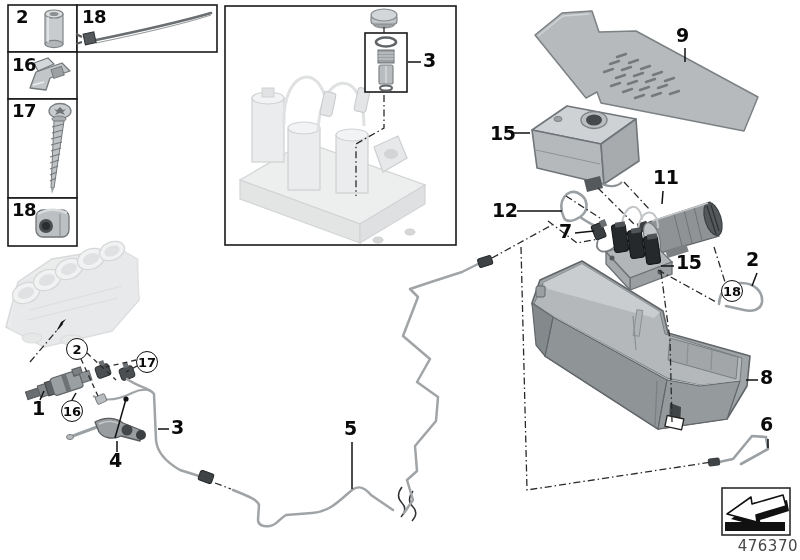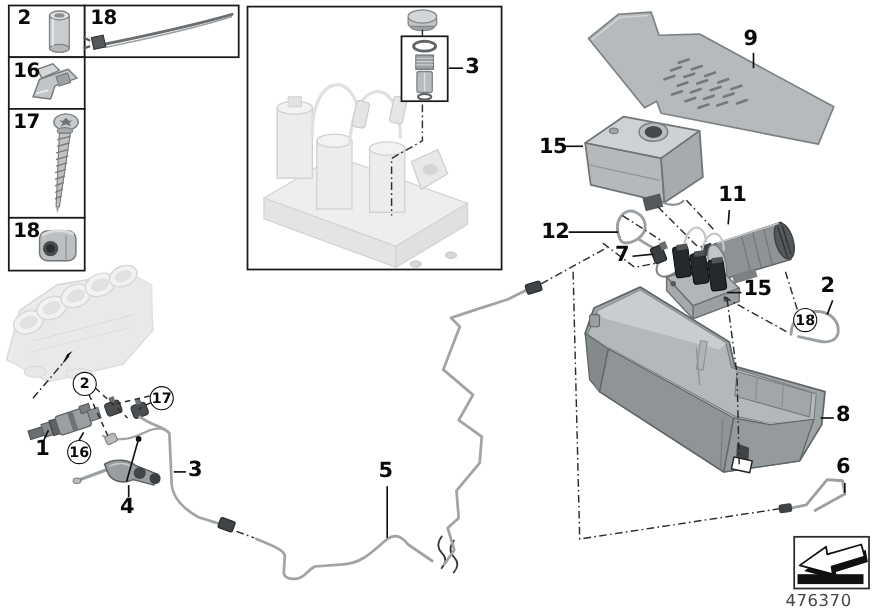--- a/index.html
+++ b/index.html
@@ -5,21 +5,21 @@
   html,body{margin:0;padding:0;background:#fff;}
   #stage{position:relative;width:800px;height:560px;background:#ffffff;overflow:hidden;
          font-family:"DejaVu Sans","Liberation Sans",sans-serif;}
   #art{position:absolute;left:0;top:0;}
   .lbl{position:absolute;font-weight:bold;font-size:19px;line-height:1;color:#0a0a0a;
        letter-spacing:-0.5px;cursor:default;}
   .lbl.legend{font-size:18px;}
   .circ{position:absolute;width:22px;height:22px;border:1.8px solid #111;border-radius:50%;
         background:#fff;font-weight:bold;font-size:13px;line-height:22px;text-align:center;
         color:#0a0a0a;box-sizing:border-box;}
-  .partnum{position:absolute;left:714px;top:537px;width:84px;text-align:left;
+  .partnum{position:absolute;left:714px;top:537px;width:84px;text-align:right;
            font-size:15px;color:#474747;letter-spacing:0.5px;}
 </style>
 </head>
 <body>
 
 <div id="stage">
 
 <svg id="art" width="800" height="560" viewBox="0 0 800 560">
   <defs></defs>
 

